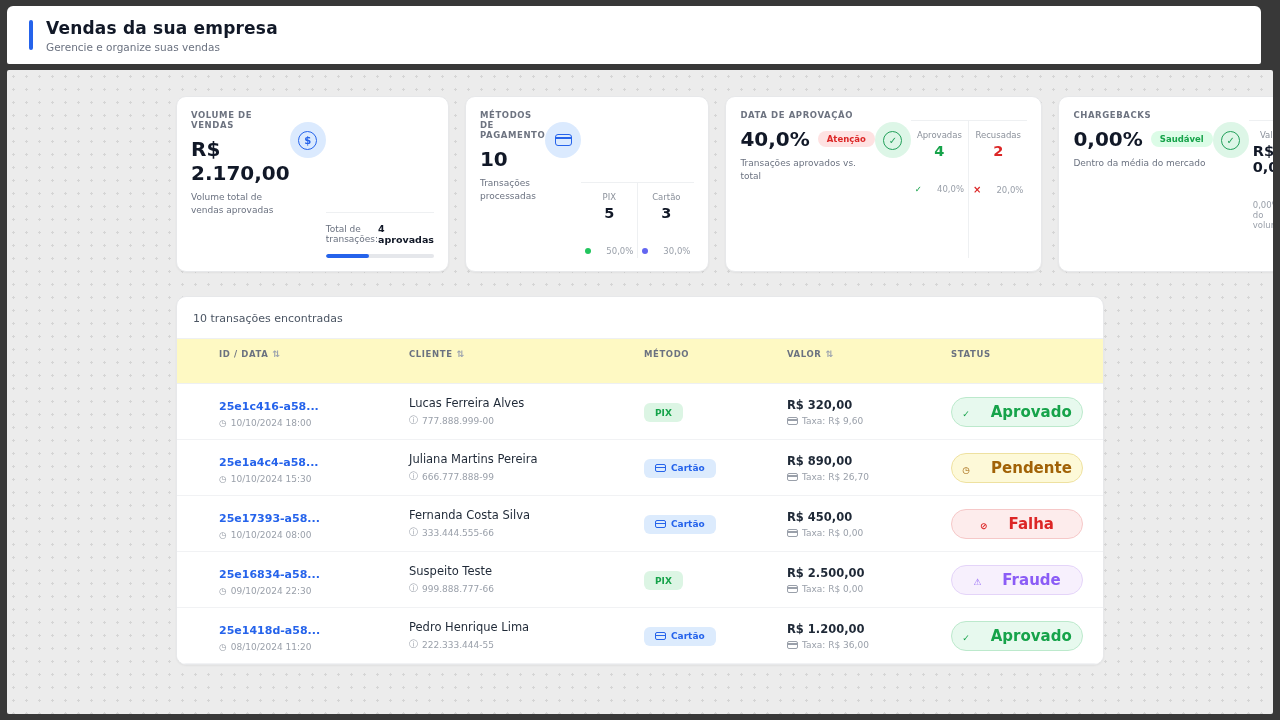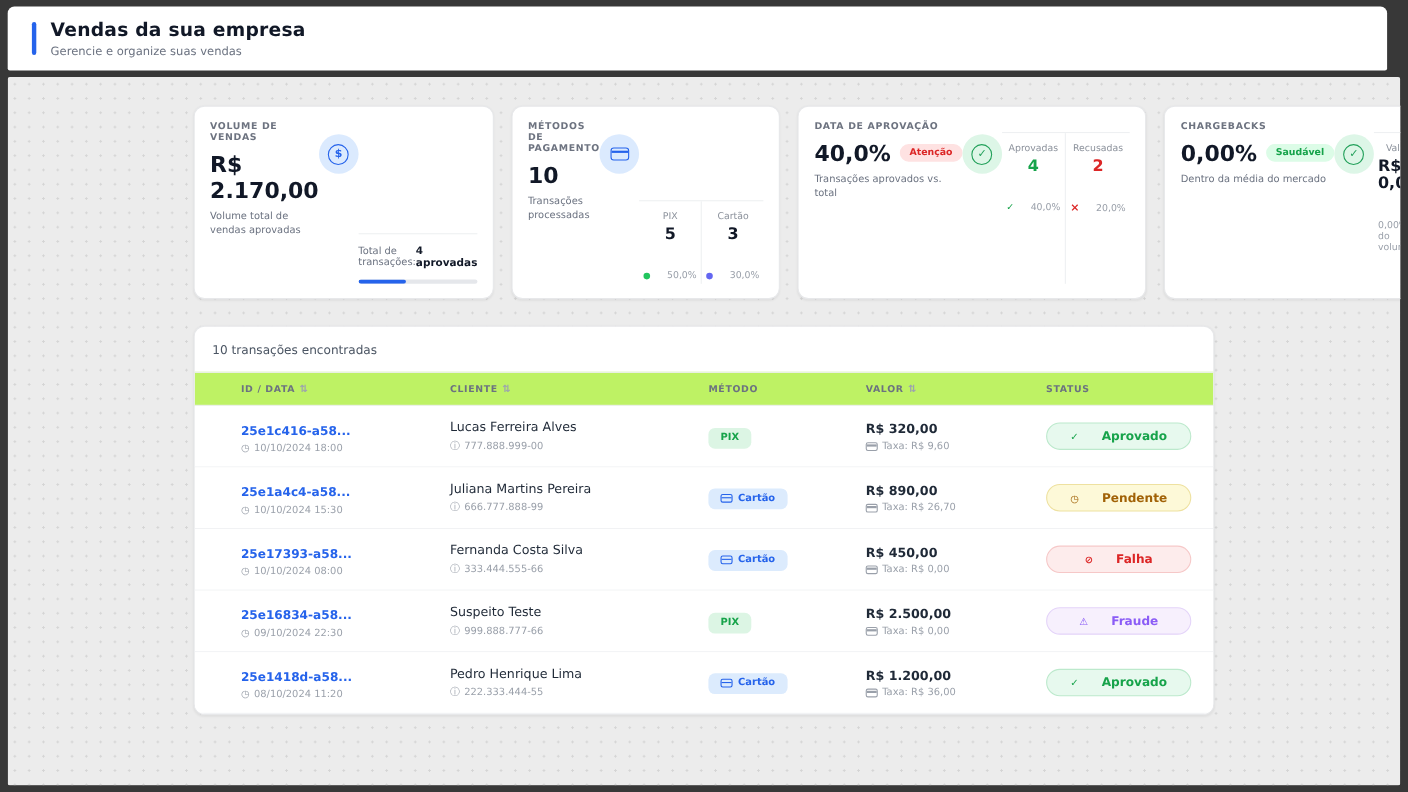--- a/index.html
+++ b/index.html
@@ -93,22 +93,22 @@
   .dot-green  { background:#22c55e; }
   .dot-indigo { background:#6366f1; }
   .mark-check::before { content:"✓"; color:#16a34a; font-size:8.5px; }
   .mark-x::before { content:"×"; color:#dc2626; font-size:10px; font-weight:700; }
 
   
   .table-card { background:#fff; border:1px solid #e7e8ea; border-radius:10px; overflow:hidden; box-shadow:0 1px 2px rgba(0,0,0,.05); }
   .table-meta { padding:15px 16px 13px; font-size:11px; color:#4b5563; }
   .tgrid { display:grid; grid-template-columns:190px 235px 143px 164px 1fr; padding-left:42px; padding-right:18px; }
   .thead {
-    background:#bef264; border-top:1px solid #eef0f2; border-bottom:1px solid #eef0f2;
-    padding-top:10px; padding-bottom:9px;
+    background:#fef9c3; border-top:1px solid #eef0f2; border-bottom:1px solid #eef0f2;
+    padding-top:10px; padding-bottom:24px;
     font-size:8.5px; font-weight:600; letter-spacing:.6px; color:#6b7280;
   }
   .th { display:flex; align-items:center; gap:4px; }
   .sort { color:#9ca3af; font-size:9px; }
   .sort::before { content:"⇅"; }
 
   .trow { height:56px; align-items:center; border-bottom:1px solid #f1f2f4; background:#fff; }
   .sub { display:flex; align-items:center; gap:4px; font-size:9px; color:#9aa0aa; margin-top:4px; }
   .clock-glyph::before { content:"◷"; font-size:9px; }
   .info-glyph::before { content:"ⓘ"; font-size:9px; }
@@ -121,21 +121,21 @@
 
   .method-pill { display:inline-flex; align-items:center; gap:5px; font-size:9px; font-weight:600; padding:4.5px 11px; border-radius:6px; }
   .method-pill[data-variant="pix"]  { background:#dcf5e4; color:#16a34a; }
   .method-pill[data-variant="card"] { background:#dcebfd; color:#2563eb; }
   .method-pill .mini-card { display:none; }
   .method-pill[data-variant="card"] .mini-card { display:inline-block; }
 
   .status-pill {
     display:inline-flex; align-items:center; justify-content:center; gap:21px;
     min-width:132px; padding:5px 10px; border-radius:999px;
-    font-size:11px; font-weight:600; border:1px solid transparent;
+    font-size:15px; font-weight:600; border:1px solid transparent;
   }
   .pill-icon::before { font-size:9px; }
   .status-pill[data-variant="success"] { background:#e7f9ee; color:#16a34a; border-color:#bce9cc; }
   .status-pill[data-variant="success"] .pill-icon::before { content:"✓"; }
   .status-pill[data-variant="pending"] { background:#fdf9d8; color:#a16207; border-color:#eee1a0; }
   .status-pill[data-variant="pending"] .pill-icon::before { content:"◷"; }
   .status-pill[data-variant="failed"]  { background:#fdecec; color:#dc2626; border-color:#f6c8c8; }
   .status-pill[data-variant="failed"] .pill-icon::before { content:"⊘"; }
   .status-pill[data-variant="fraud"]   { background:#f7f0fd; color:#8b5cf6; border-color:#e4d4f9; }
   .status-pill[data-variant="fraud"] .pill-icon::before { content:"⚠"; }

